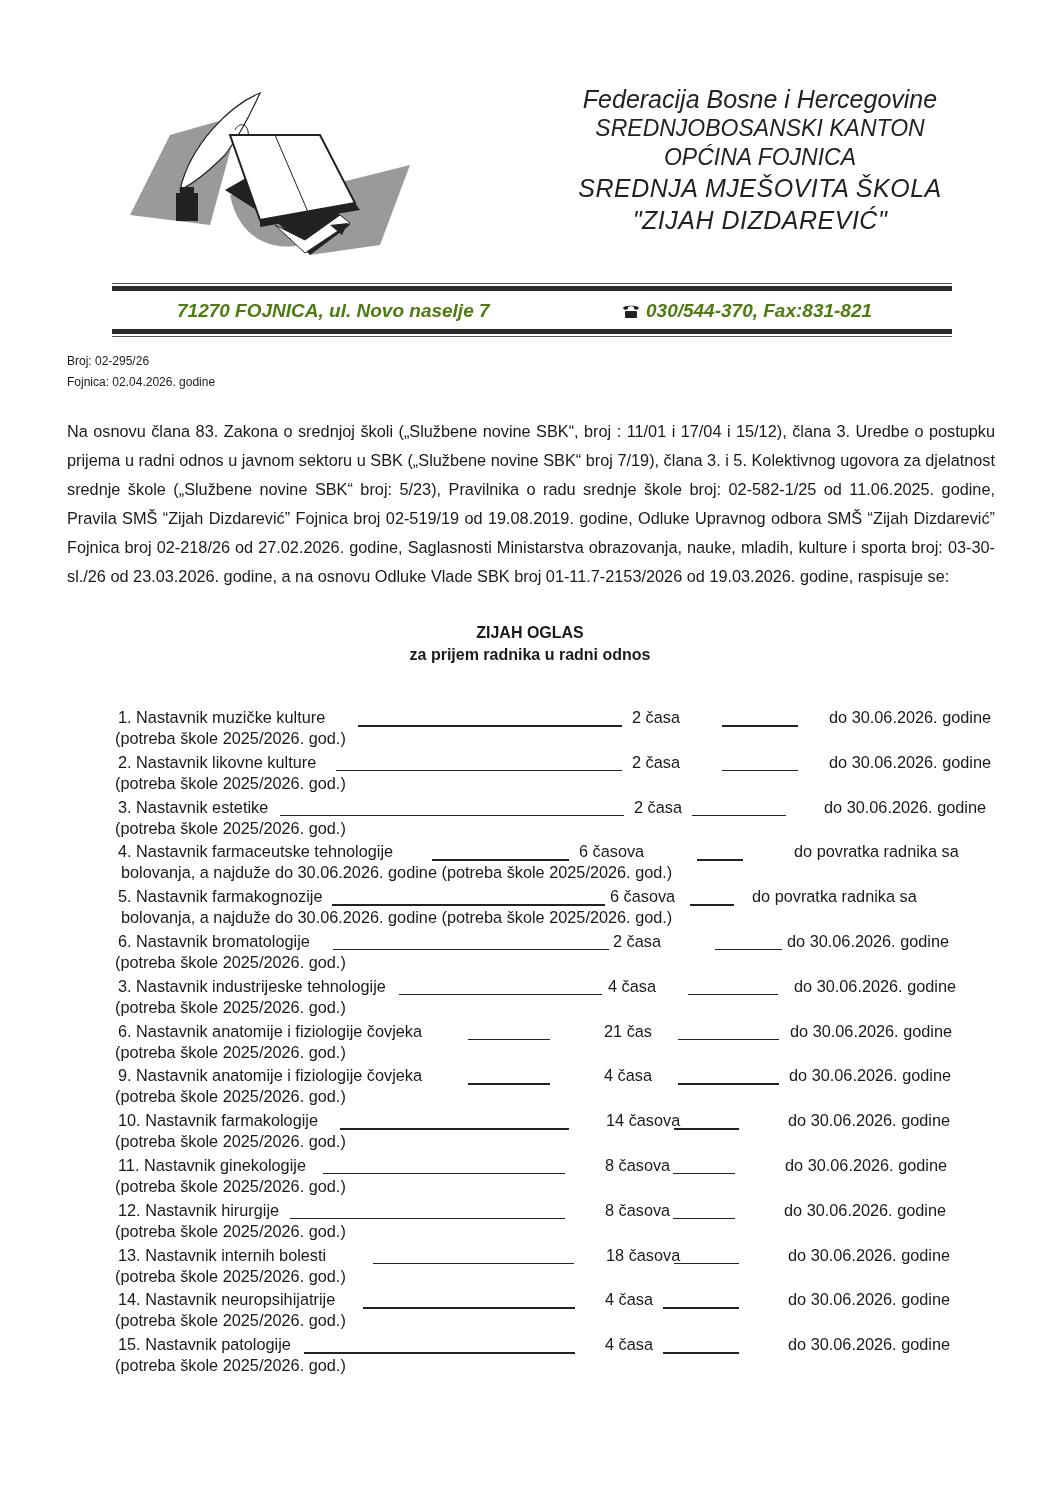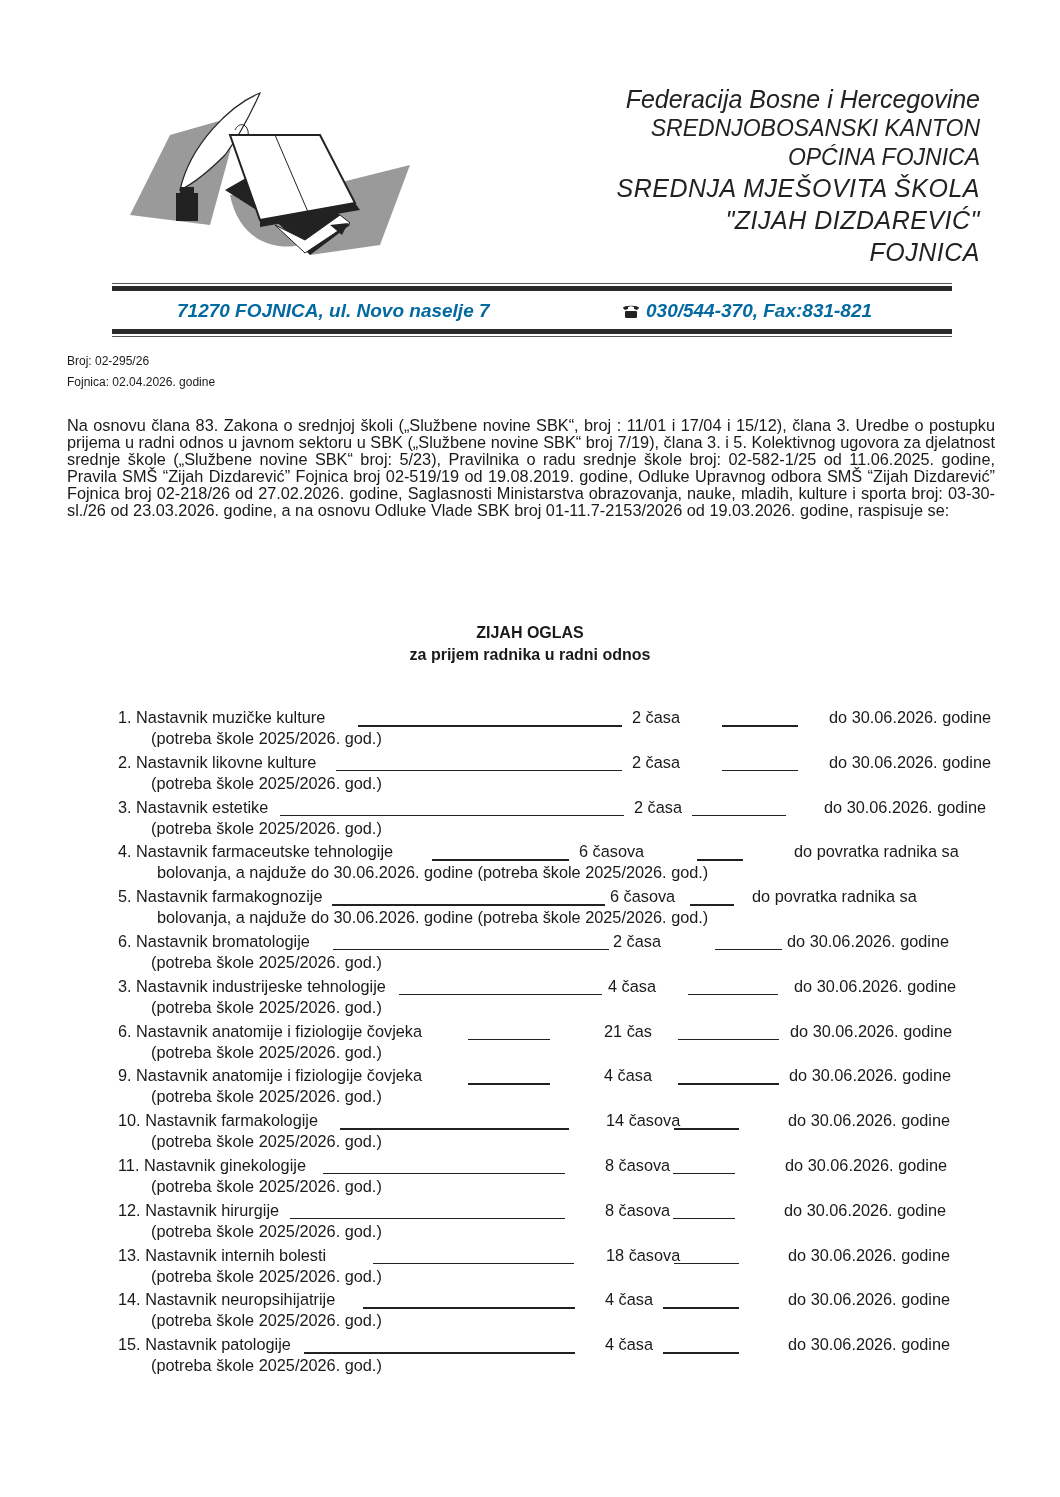--- a/index.html
+++ b/index.html
@@ -3,44 +3,44 @@
 <meta charset="utf-8">
 <style>
   html, body { margin: 0; padding: 0; background: #ffffff; }
   body {
     width: 1060px; height: 1497px; position: relative; overflow: hidden;
     font-family: "Liberation Sans", sans-serif; color: #1a1a1a;
   }
   .logo { position: absolute; left: 110px; top: 75px; width: 330px; height: 190px; }
   .header-block {
     position: absolute; left: 540px; top: 84px; width: 440px;
-    text-align: right; font-style: italic; color: #222;
+    text-align: center; font-style: italic; color: #222;
   }
   .header-block .l1 { font-size: 25px; line-height: 30px; }
   .header-block .l2 { font-size: 23px; line-height: 29px; }
   .header-block .l3 { font-size: 25px; line-height: 32px; letter-spacing: 0.5px; }
   .rule-thick { position: absolute; left: 112px; width: 840px; height: 5px; background: #2a2a2a; }
   .rule-thin { position: absolute; left: 112px; width: 840px; height: 1px; background: #555; }
   .address-row {
     position: absolute; left: 112px; top: 298px; width: 840px; height: 28px;
-    font-weight: bold; font-style: italic; font-size: 19px; color: #0369a1;
+    font-weight: bold; font-style: italic; font-size: 19px; color: #4d7c0f;
   }
   .address-row .addr { position: absolute; left: 65px; top: 2px; }
   .address-row .phone { position: absolute; left: 510px; top: 2px; }
   .phone-icon { display: inline-block; width: 18px; height: 14px; vertical-align: -1px; margin-right: 6px; }
   .meta { position: absolute; left: 67px; top: 351px; font-size: 12px; line-height: 21px; }
   .intro {
     position: absolute; left: 67px; top: 417px; width: 928px;
-    font-size: 16.3px; line-height: 17px; text-align: justify;
+    font-size: 16.3px; line-height: 29px; text-align: justify;
   }
   .title-block { position: absolute; left: 0; width: 1060px; top: 622px; text-align: center; font-weight: bold; font-size: 16px; line-height: 22px; }
   .list { position: absolute; left: 118px; top: 708px; width: 890px; font-size: 16.3px; }
   .item { position: relative; height: 44.8px; }
   .item .row1 { position: absolute; top: 0; left: 0; width: 880px; height: 22px; white-space: nowrap; }
-  .item .row2 { position: absolute; top: 21px; left: -3px; white-space: nowrap; margin-left: 36px; }
+  .item .row2 { position: absolute; top: 21px; left: -3px; white-space: nowrap; }
   .item.wide .row2 { left: 3px; }
   .lbl { position: absolute; left: 0; top: 0; }
   .blank1 { position: absolute; top: 17px; height: 1.5px; background: #222; }
   .hours { position: absolute; top: 0; }
   .blank2 { position: absolute; top: 17px; height: 1.5px; background: #222; }
   .until { position: absolute; top: 0; }
 </style>
 </head>
 <body>
 
@@ -59,21 +59,20 @@
   <line x1="165" y1="60" x2="198" y2="137" stroke="#222" stroke-width="1"></line>
   <polygon points="150,145 245,128 250,135 150,152" fill="#222"></polygon>
 </svg>
 
 <div class="header-block">
   <div class="l1">Federacija Bosne i Hercegovine</div>
   <div class="l2">SREDNJOBOSANSKI KANTON</div>
   <div class="l2">OPĆINA FOJNICA</div>
   <div class="l3">SREDNJA MJEŠOVITA ŠKOLA</div>
   <div class="l3">"ZIJAH DIZDAREVIĆ"</div>
-  <div class="l3">FOJNICA</div>
 </div>
 
 <div class="rule-thin" style="top:283px;"></div>
 <div class="rule-thick" style="top:286px;"></div>
 <div class="address-row">
   <span class="addr">71270 FOJNICA, ul. Novo naselje 7</span>
   <span class="phone">
     <svg class="phone-icon" viewBox="0 0 18 14">
       <path d="M1,4 C1,1 17,1 17,4 L15,6 L12,5 L12,3 C9,2 9,2 6,3 L6,5 L3,6 Z" fill="#222"></path>
       <rect x="3" y="7" width="12" height="7" rx="1" fill="#222"></rect>

